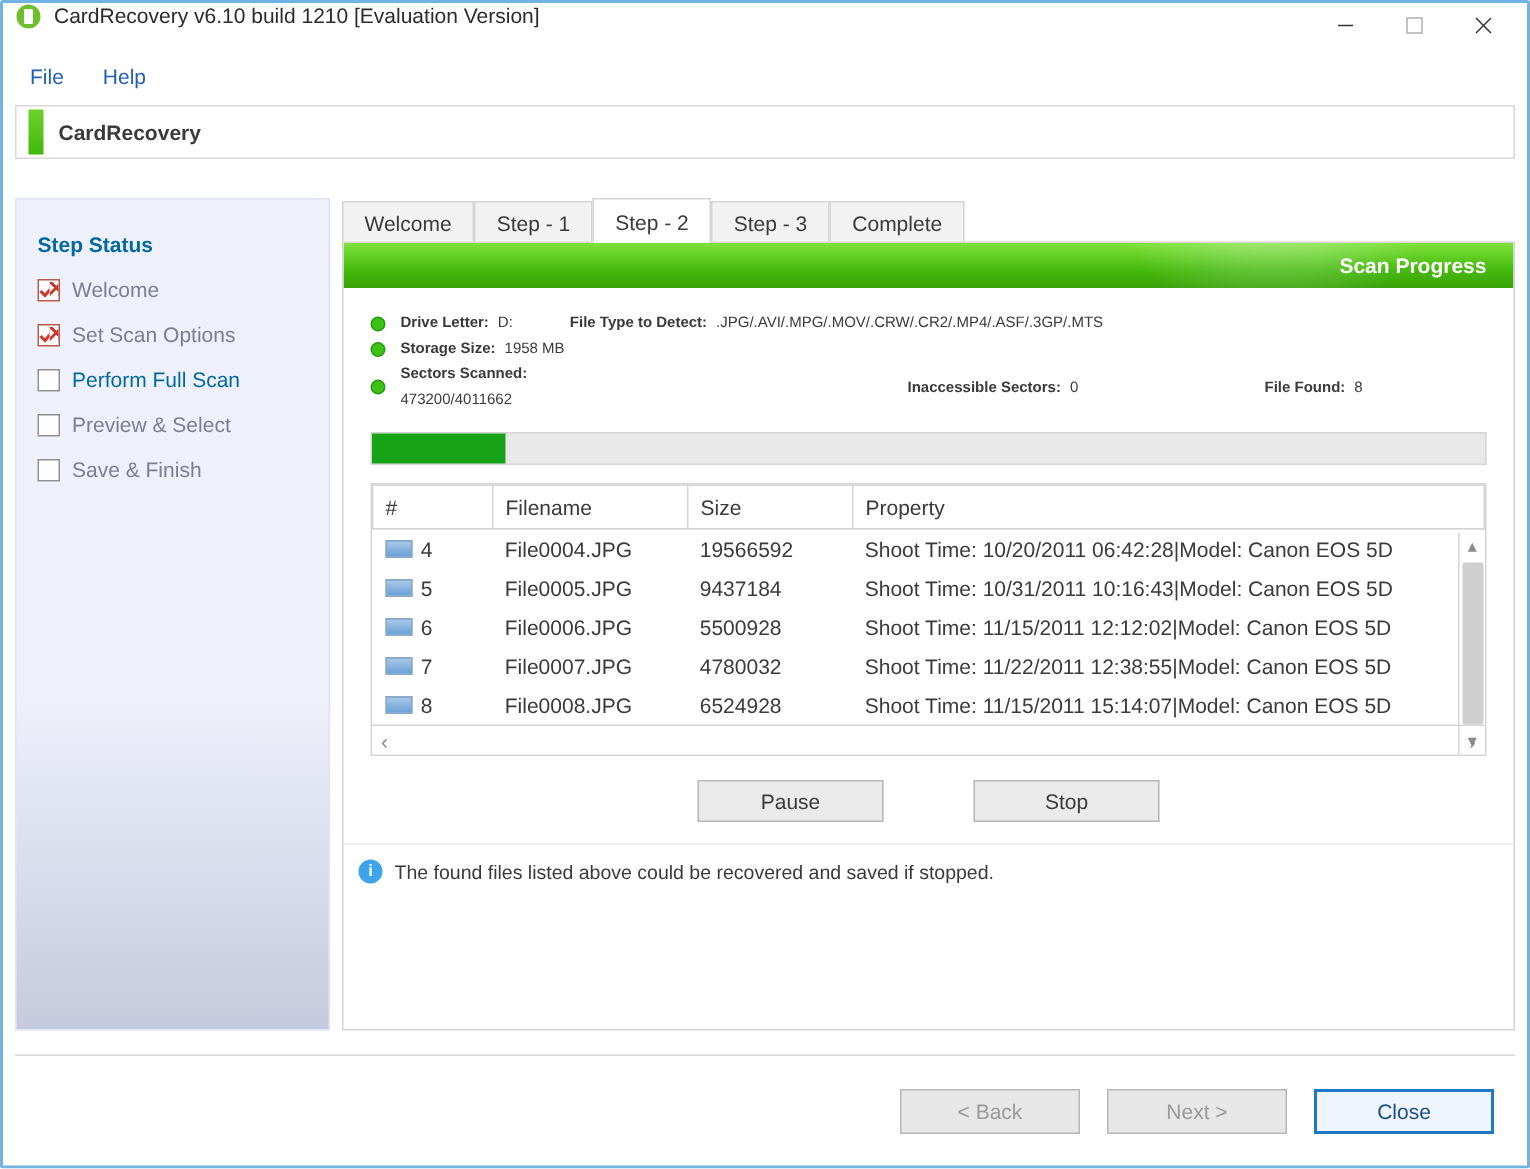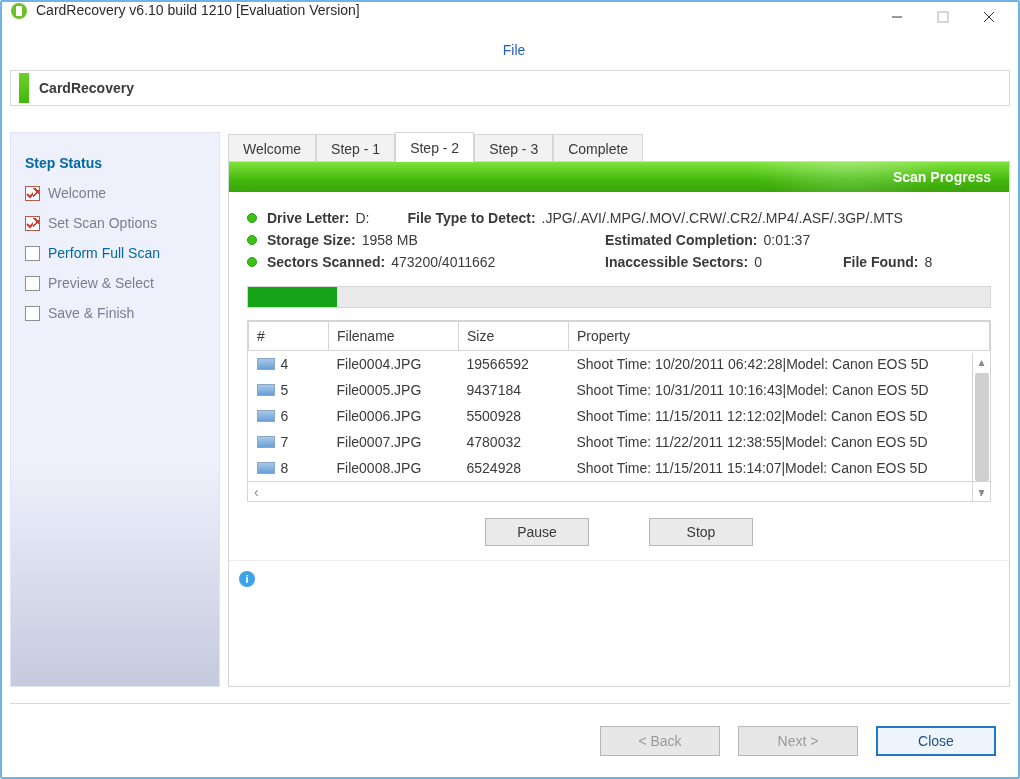--- a/index.html
+++ b/index.html
@@ -12,21 +12,21 @@
   
   .titlebar {
     height:36px; display:flex; align-items:flex-start; padding:0 6px 0 8px;
   }
   .titlebar .app-icon { width:18px; height:18px; margin-right:8px; }
   .titlebar .title { flex:1; font-size:14px; color:#2b2b2b; }
   .titlebar .win-controls { display:flex; }
   .titlebar .win-btn { width:46px; height:30px; display:flex; align-items:center; justify-content:center; color:#3a3a3a;}
   .titlebar .win-btn svg { pointer-events:none; }
   
-  .menubar { height:26px; display:flex; align-items:center; padding-left:8px; gap:6px; border-bottom:1px solid transparent;flex-direction:column;}
+  .menubar { height:26px; display:flex; align-items:center; padding-left:8px; gap:6px; border-bottom:1px solid transparent;}
   .menubar .menu-item { padding:4px 10px; color:#2460b8; font-size:14px; }
   
   .banner-wrap { padding:6px 8px 16px 8px; }
   .banner {
     border:1px solid #d9d9d9; background:#fff; height:36px;
     display:flex; align-items:center; padding-left:8px;
   }
   .banner .indicator { width:10px; height:30px; background:linear-gradient(#6ed02d,#3fb80b); margin-right:10px; }
   .banner .text { font-weight:600; font-size:14px; }
   
@@ -68,21 +68,21 @@
     display:flex; flex-direction:column; margin-top:-1px; overflow:hidden;
   }
   .scan-header {
     height:30px; background:linear-gradient(to bottom,#7fe23b,#45b90d 60%, #3aa40a);
     color:#fff; display:flex; align-items:center; justify-content:flex-end;
     padding:0 18px; font-weight:700; font-size:14px;
     position:relative; overflow:hidden;
   }
   .scan-header .swirl { position:absolute; right:60px; top:-10px; width:200px; height:60px;
     background:radial-gradient(ellipse at top, rgba(255,255,255,.3), transparent 70%);}
-  .info-block { padding:12px 18px 6px 18px; font-size:14px; }
+  .info-block { padding:12px 18px 6px 18px; font-size:10px; }
   .info-row { display:flex; align-items:center; margin:6px 0; gap:10px;}
   .info-row .dot { width:10px;height:10px; border-radius:50%; background:#3bc216; border:1px solid #2a9a0d;}
   .info-row .kv { display:flex; gap:6px; }
   .info-row .kv .k { font-weight:600;}
   .info-row .seg { margin-right:28px;}
   .progress-wrap { padding:4px 18px 12px 18px;}
   .progress { height:22px; background:#e9e9e9; border:1px solid #d5d5d5; position:relative;}
   .progress .fill { position:absolute; left:0; top:0; bottom:0; width:12%; background:#17a317;}
   
   .tbl-wrap { margin:0 18px 10px 18px; border:1px solid #d5d5d5; min-height:180px; position:relative;}
@@ -91,21 +91,21 @@
   .tbl td { padding:5px 8px; white-space:nowrap; overflow:hidden;}
   .tbl .num-cell { display:flex; align-items:center; gap:6px;}
   .thumb { width:18px; height:12px; background:linear-gradient(#a8c8e8,#6aa0d6); border:1px solid #8aa8c6;}
   .tbl-scroll { position:absolute; top:32px; bottom:0; right:0; width:18px; border-left:1px solid #d5d5d5;
     display:flex; flex-direction:column; align-items:center; justify-content:space-between;}
   .tbl-scroll .arrow { width:100%; text-align:center; font-size:12px; color:#8a8a8a; padding:2px 0;}
   .tbl-scroll .thumb-bar { width:14px; flex:1; margin:2px 0; background:#cfcfcf; border-radius:2px; position:relative;}
   .tbl-hscroll { height:20px; border-top:1px solid #d5d5d5; display:flex; align-items:center; justify-content:space-between; padding:0 6px; font-size:14px; color:#8a8a8a;}
   .btn-row { display:flex; justify-content:center; gap:60px; padding:6px 0 14px 0;}
   .btn {
-    width:104px; height:28px; border:1px solid #b7b7b7; background:#eaeaea;
+    width:124px; height:28px; border:1px solid #b7b7b7; background:#eaeaea;
     display:flex; align-items:center; justify-content:center; font-size:14px; cursor:default;
   }
   .hint { display:flex; align-items:center; gap:8px; padding:10px 10px 4px 10px; border-top:1px solid #ececec;}
   .hint .info-icon { width:16px; height:16px; border-radius:50%; background:#3da4e8; display:flex;align-items:center;justify-content:center; color:#fff; font-weight:bold; font-size:11px;}
   
   .footer { height:74px; border-top:1px solid #d8d8d8; margin:16px 8px 0 8px;
     display:flex; align-items:center; justify-content:flex-end; gap:18px; padding-right:14px;}
   .footer .btn { width:120px; height:30px;}
   .btn.disabled { color:#9a9a9a; background:#e7e7e7;}
   .btn.primary { background:#eef5fc; border:2px solid #1f77c7; color:#1e4f87;}
@@ -217,28 +217,24 @@
                 <span class="k">File Type to Detect:</span>
               <span>.JPG/.AVI/.MPG/.MOV/.CRW/.CR2/.MP4/.ASF/.3GP/.MTS</span>
               </span>
           </div>
           <div class="info-row">
             <span class="dot"></span>
             <span class="kv seg" style="min-width:300px;">
                 <span class="k">Storage Size:</span>
               <span>1958 MB</span>
               </span>
-            <span class="kv">
-                <span class="k">Estimated Completion:</span>
-              <span>0:01:37</span>
-              </span>
           </div>
           <div class="info-row">
             <span class="dot"></span>
-            <span class="kv seg" style="min-width:300px;">
+            <span class="kv seg" style="min-width:300px;flex-direction:column;">
                 <span class="k">Sectors Scanned:</span>
               <span>473200/4011662</span>
               </span>
             <span class="kv seg" style="min-width:200px;">
                 <span class="k">Inaccessible Sectors:</span>
               <span>0</span>
               </span>
             <span class="kv">
                 <span class="k">File Found:</span>
               <span>8</span>
@@ -337,20 +333,21 @@
           </div>
         </div>
 
         <div class="btn-row">
           <div class="btn">Pause</div>
           <div class="btn">Stop</div>
         </div>
 
         <div class="hint">
           <span class="info-icon">i</span>
+          <span>The found files listed above could be recovered and saved if stopped.</span>
         </div>
       </div>
     </div>
   </div>
 
   <div class="footer">
     <div class="btn disabled">&lt; Back</div>
     <div class="btn disabled">Next &gt;</div>
     <div class="btn primary">Close</div>
   </div>

